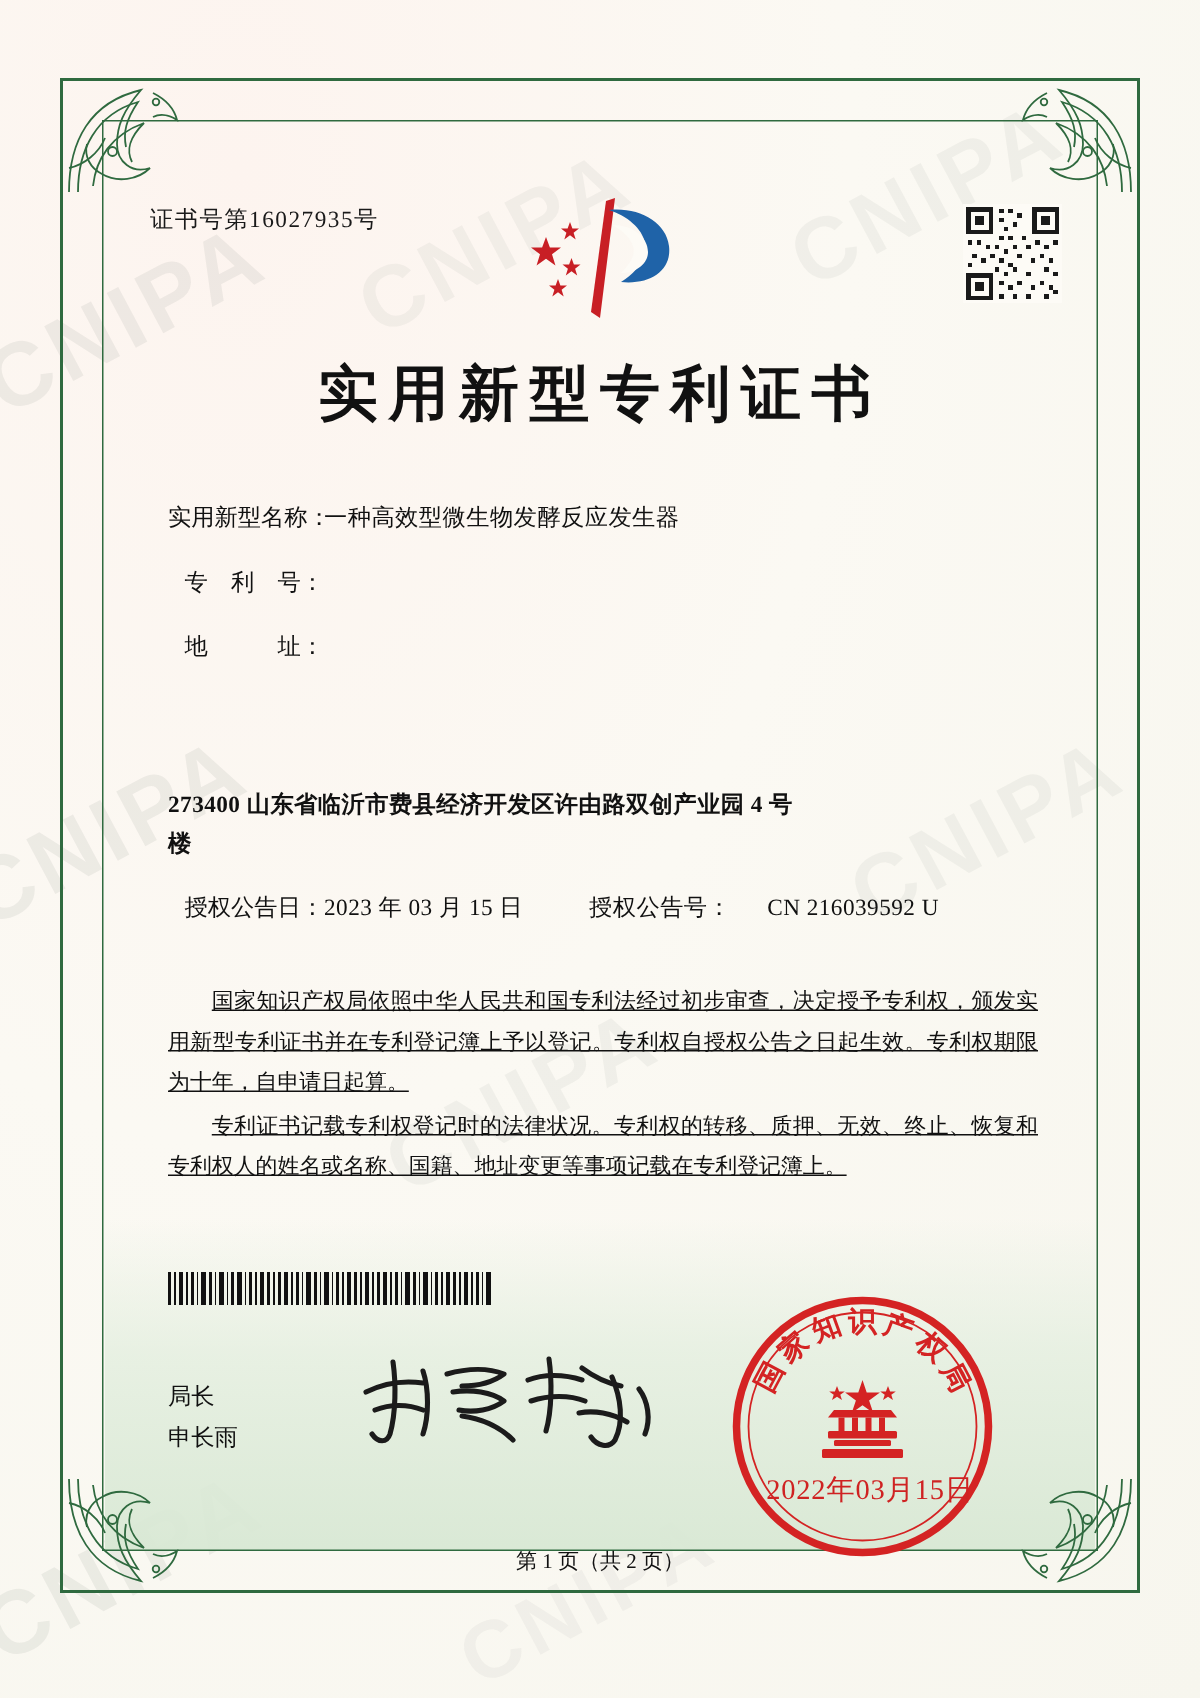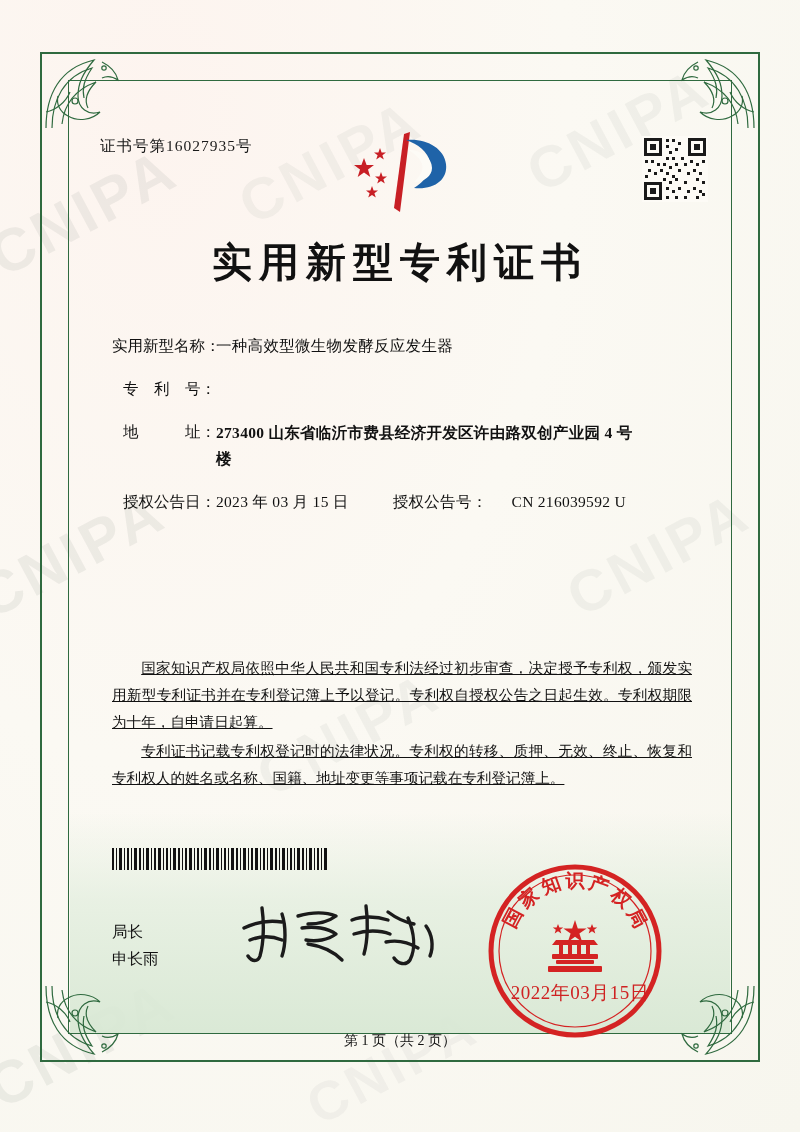--- a/index.html
+++ b/index.html
@@ -128,21 +128,21 @@
     width: 104px;
     flex: 0 0 104px;
     letter-spacing: 0;
     white-space: pre;
     text-align: right;
   }
   .row .val {
     flex: 1 1 auto;
     letter-spacing: 0.3px;
   }
-  .row.addr { margin-bottom: 17px; }
+  .row.addr { margin-bottom: 17px; flex-direction: column; }
   .row.addr .val { max-width: 430px; line-height: 1.7; font-weight: bold; }
 
   .row.pub {
     margin-bottom: 0;
   }
   .row.pub .val { flex: 0 0 auto; }
   .pub2-lbl { margin-left: 44px; }
   .pub2-val { margin-left: 24px; }
 
   

